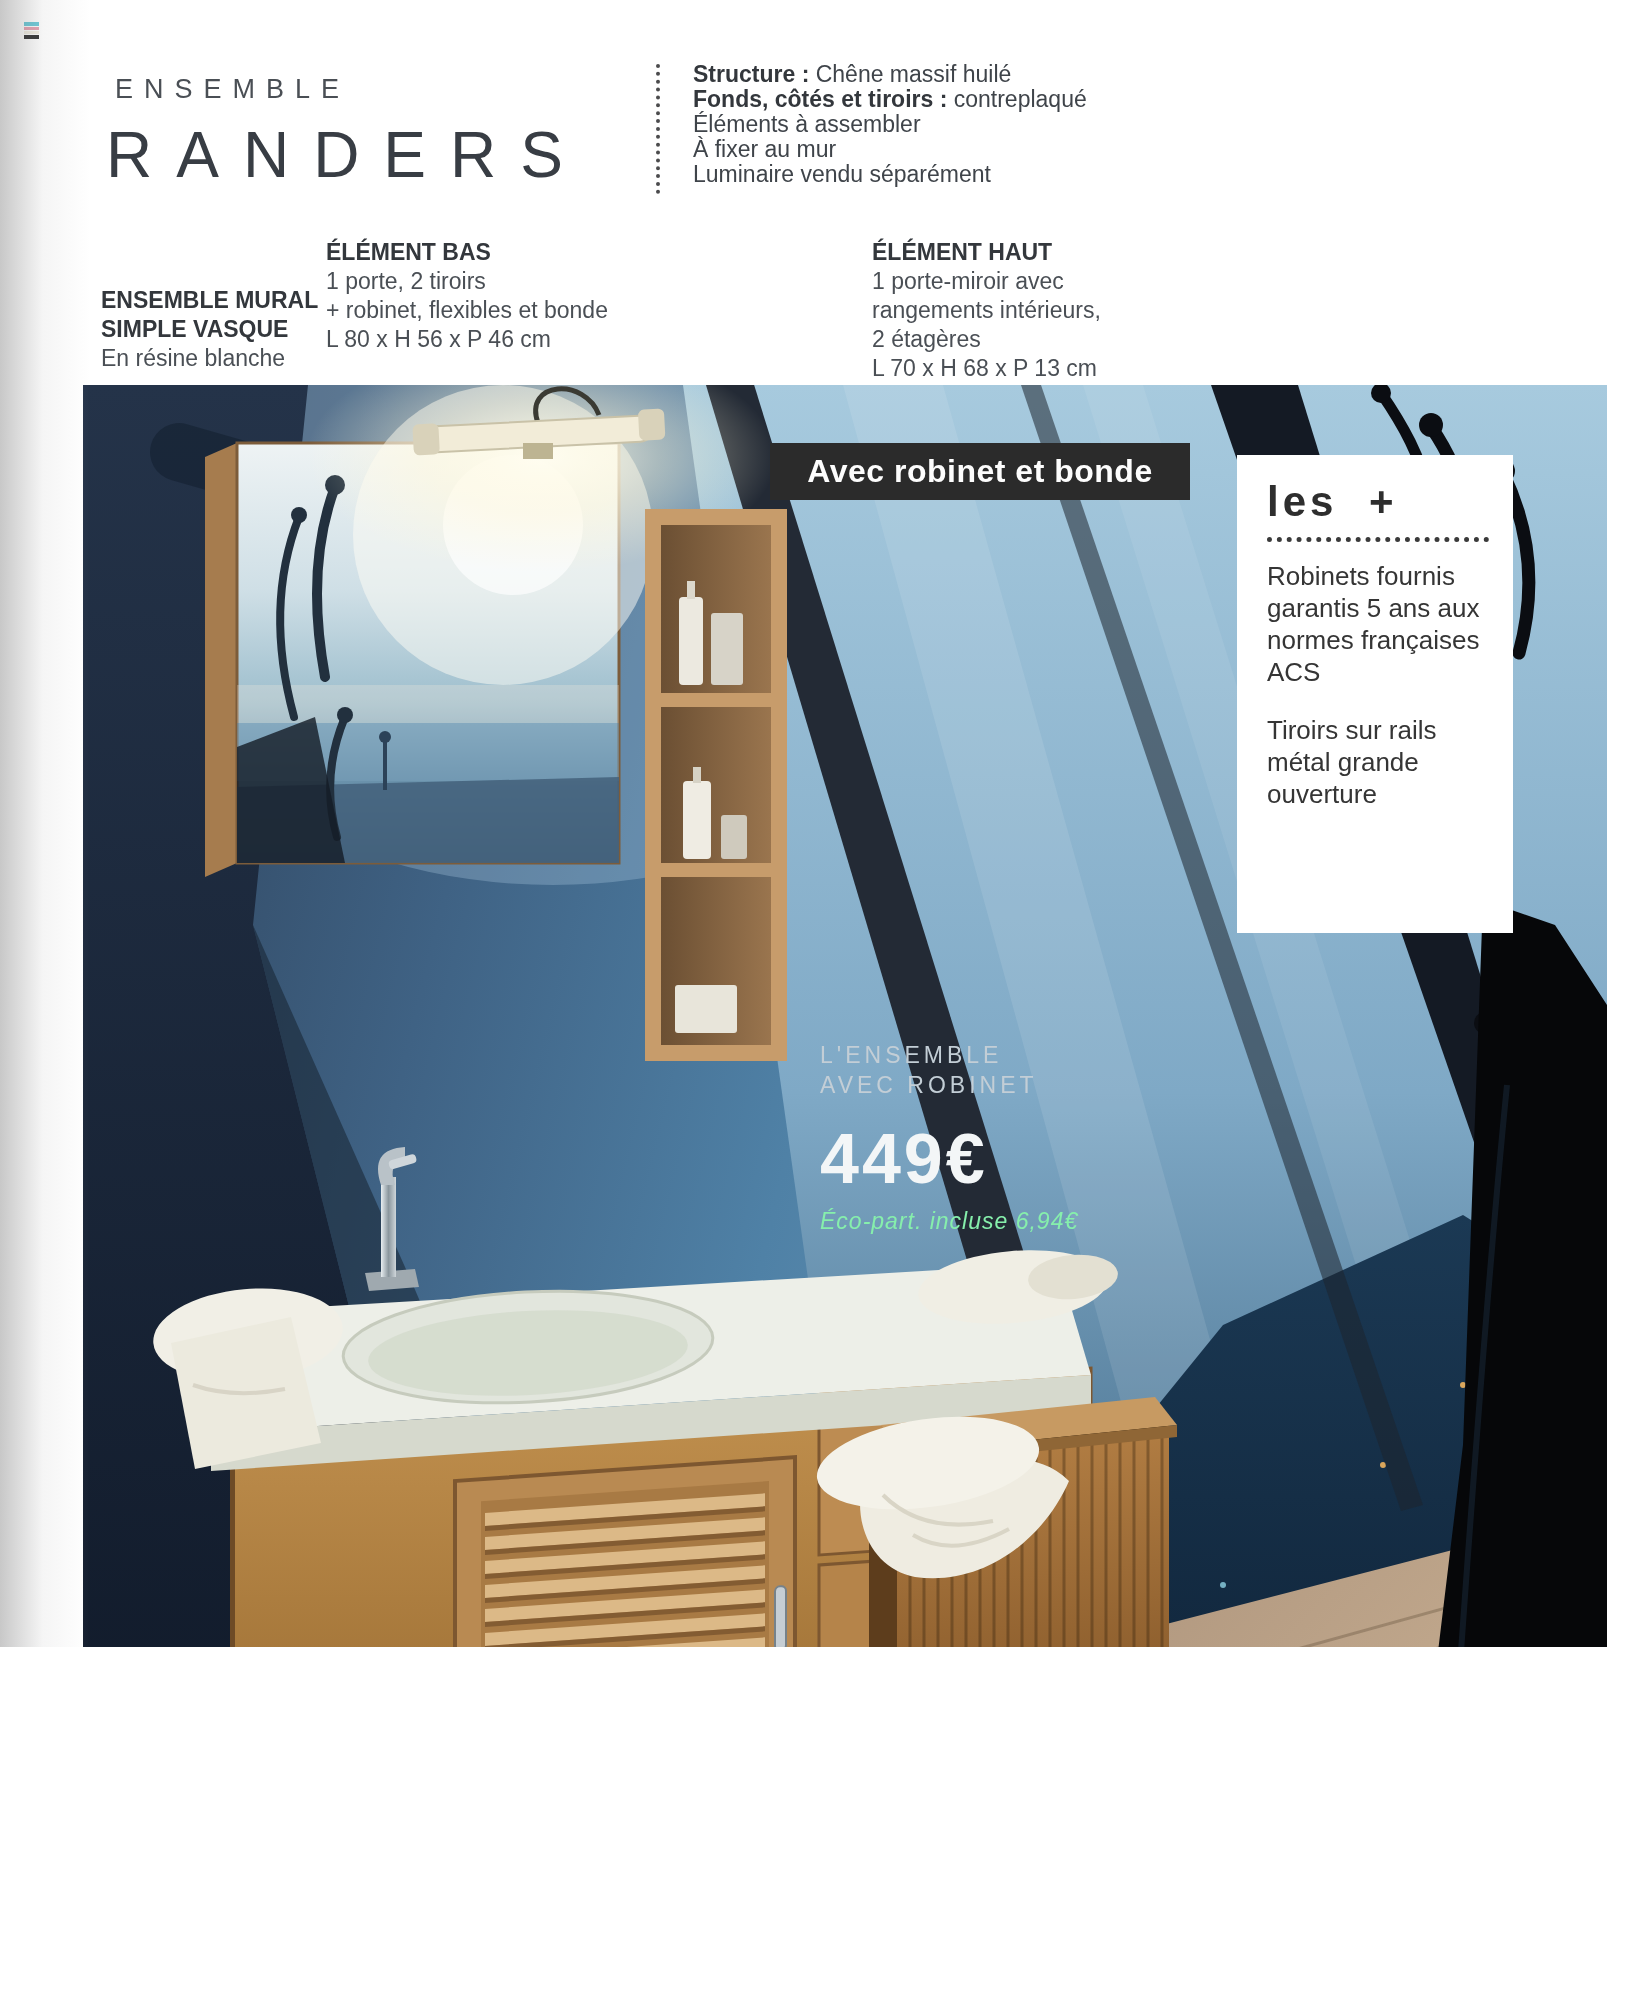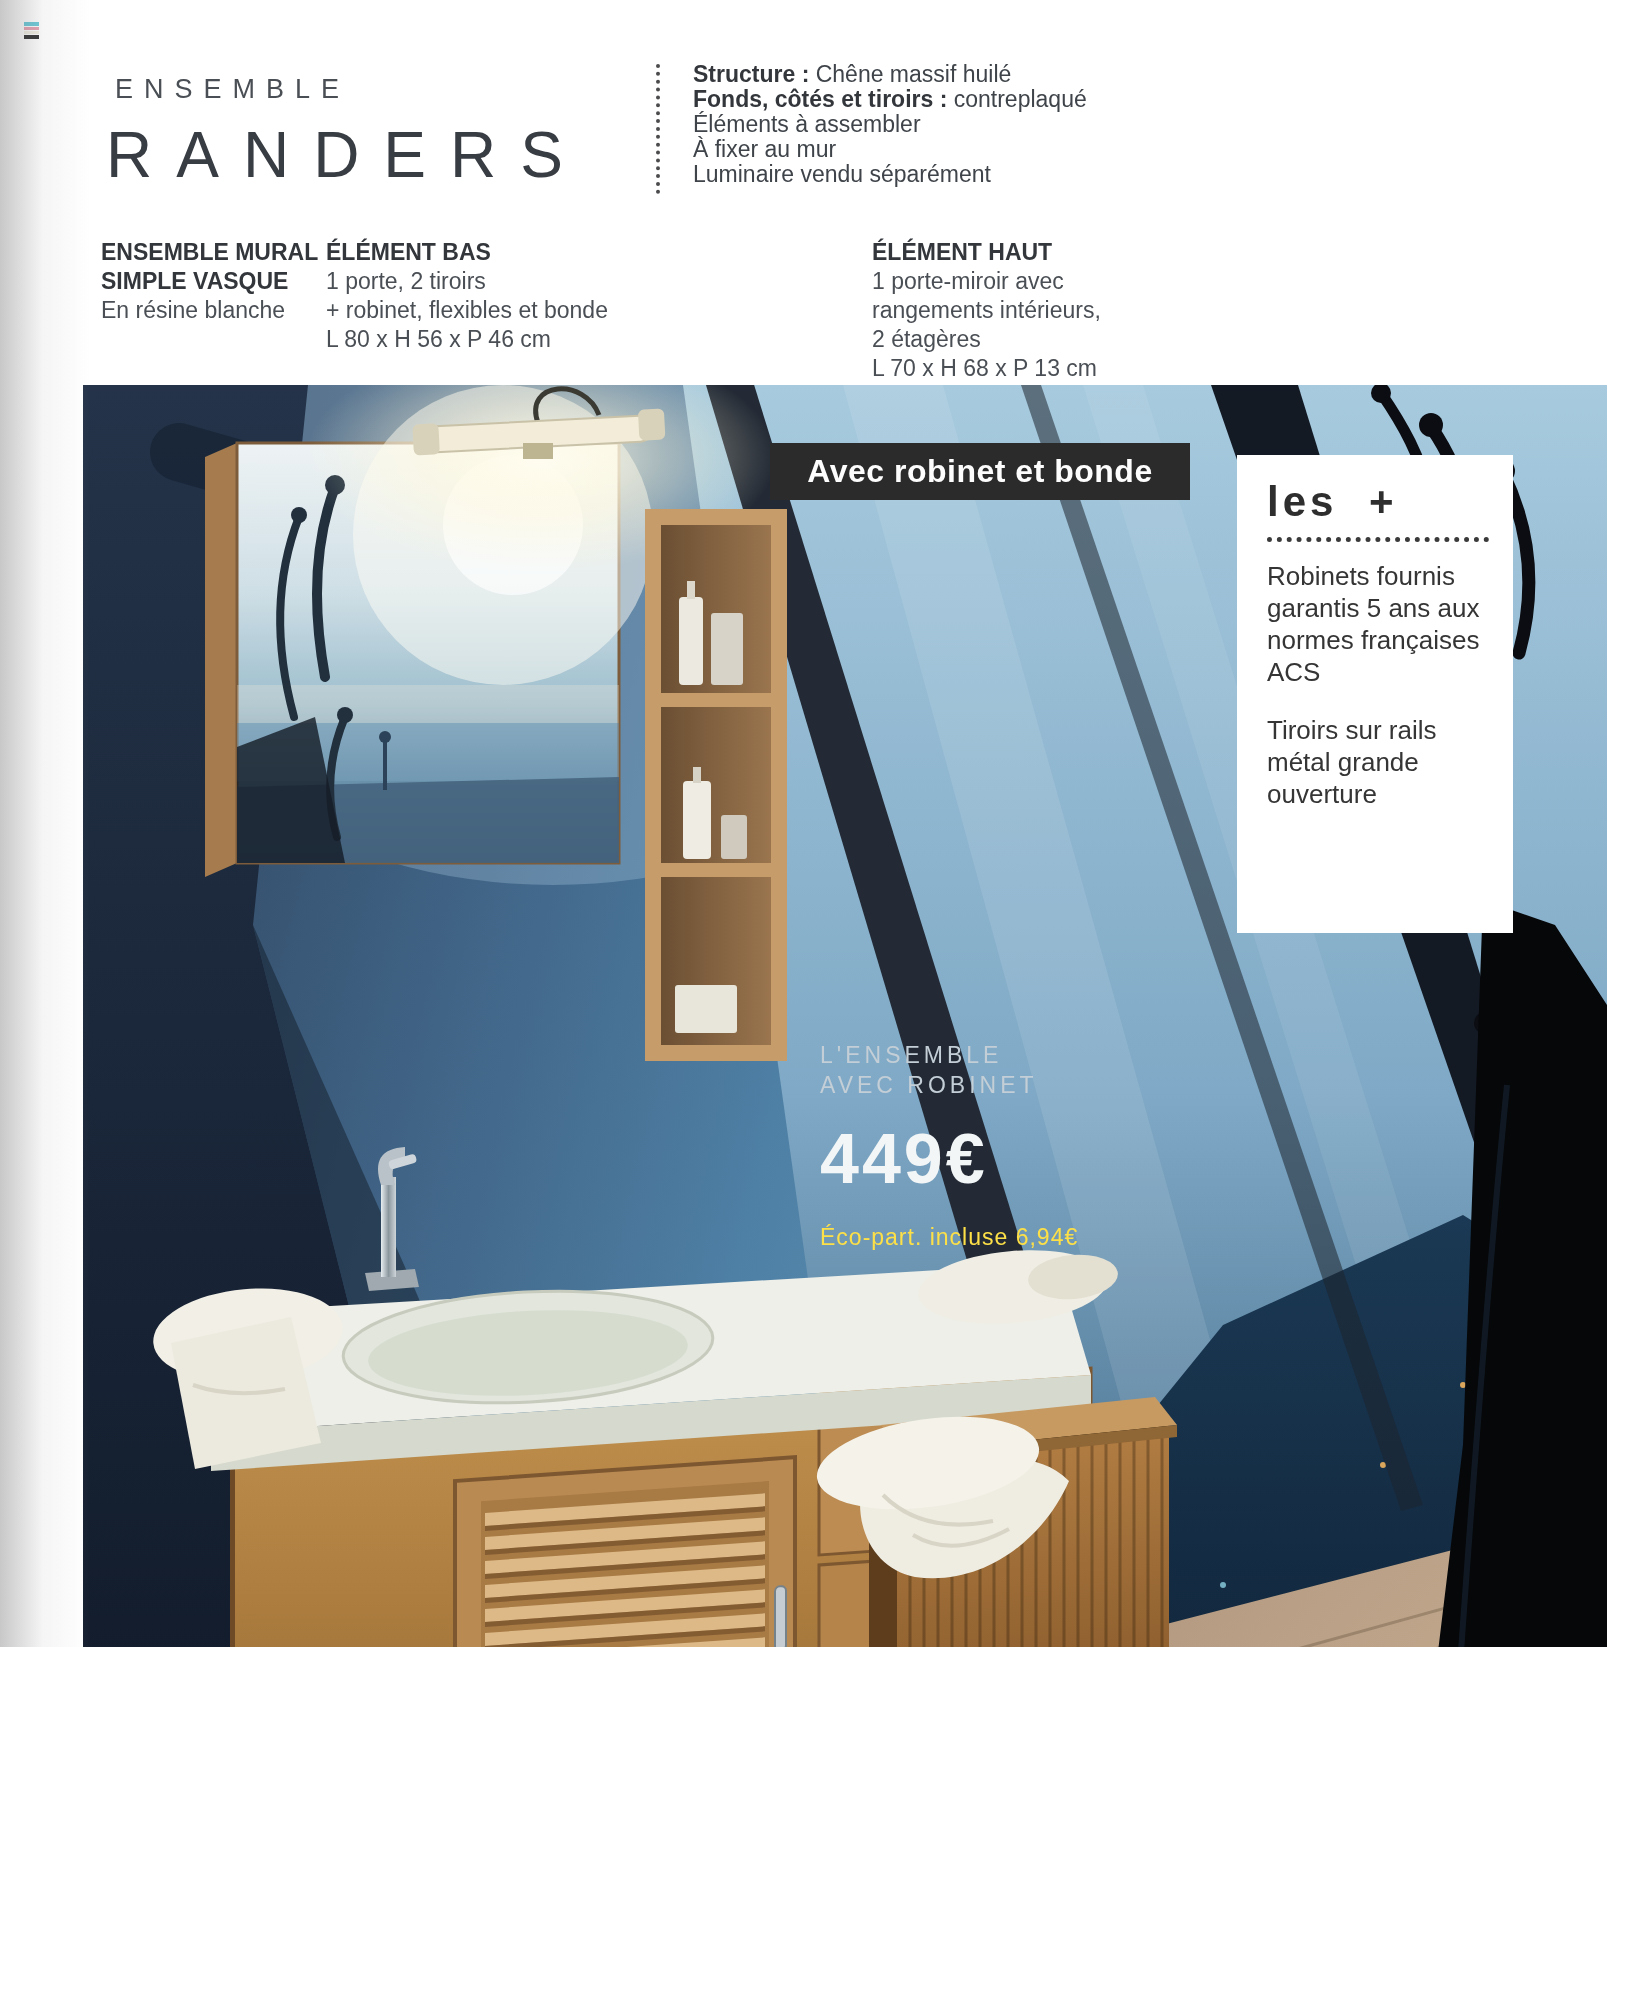--- a/index.html
+++ b/index.html
@@ -20,21 +20,21 @@
   .title{position:absolute;left:106px;top:118px;font-size:64px;letter-spacing:24px;
          font-weight:300;color:#383d44;}
   .specs-sep{position:absolute;left:656px;top:64px;height:130px;width:0;
          border-left:4px dotted #4b4b4d;}
   .specs{position:absolute;left:693px;top:62px;font-size:23px;line-height:25px;color:#3f444a;}
   .specs .row{white-space:nowrap;}
   .specs .lbl{font-weight:bold;color:#33373c;}
 
   .cols{position:absolute;left:0;top:238px;width:1647px;font-size:23px;line-height:29px;}
   .col{position:absolute;top:0;}
-  .col.c0{left:101px;width:250px;}
+  .col.c0{left:101px;width:250px;margin-top:48px;}
   .col.c1{left:326px;width:320px;}
   .col.c2{left:872px;width:320px;}
   .col .t{font-weight:bold;color:#33373c;}
   .col .l{color:#4a4f55;}
 
   .photo{position:absolute;left:83px;top:385px;width:1524px;height:1573px;margin:0;overflow:hidden;
          background:#456f93;}
   .photo svg{position:absolute;left:0;top:0;}
 
   .badge{position:absolute;left:687px;top:58px;width:420px;height:57px;background:#2b2b2b;
@@ -42,21 +42,21 @@
          letter-spacing:.5px;}
   .plus-box{position:absolute;left:1154px;top:70px;width:276px;height:478px;background:#ffffff;
          box-sizing:border-box;padding:26px 24px 13px 30px;color:#353535;}
   .plus-box .pt{font-size:42px;font-weight:bold;letter-spacing:4px;word-spacing:16px;color:#2e2e2e;line-height:1;}
   .plus-box .dots{border-top:5px dotted #3a3a3a;margin:14px 0 18px 0;}
   .plus-box .pi{font-size:26px;line-height:32px;margin-bottom:26px;}
 
   .price{position:absolute;left:737px;top:655px;color:#eef3f5;}
   .price .pl{font-size:23px;line-height:30px;letter-spacing:4px;color:#c3ced6;}
   .price .pa{font-size:70px;font-weight:bold;letter-spacing:3px;line-height:1;margin-top:24px;color:#f3f6f7;}
-  .price .pe{font-size:23px;margin-top:30px;color:#fde047;letter-spacing:1px;}
+  .price .pe{font-size:23px;margin-top:14px;color:#86efac;letter-spacing:1px;font-style:italic;}
 
   .pagenum{position:absolute;right:18px;top:1498px;font-size:44px;font-weight:300;
          color:#f1f1f1;letter-spacing:2px;}
 </style>
 </head>
 <body>
 
 <div class="page">
 
   <div class="regmark">

